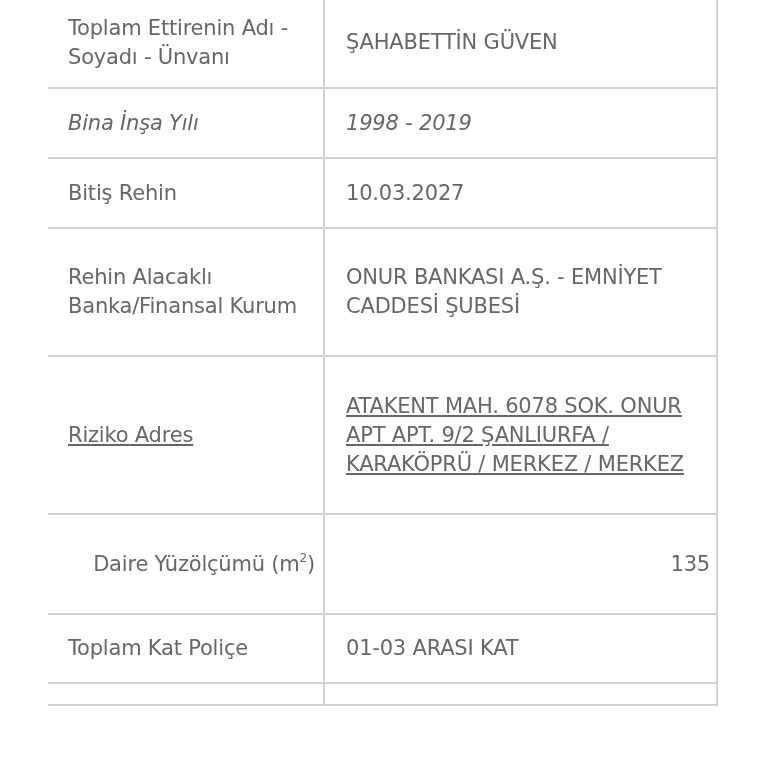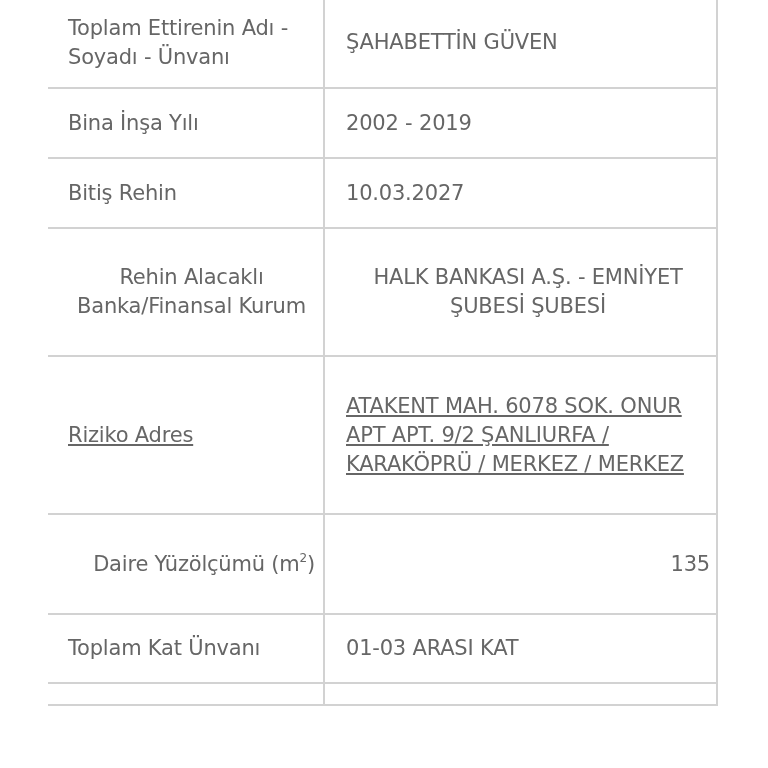--- a/index.html
+++ b/index.html
@@ -45,23 +45,23 @@
   .info-table td .inner {
     display: block;
   }
   sup.unit-sup {
     font-size: 12px;
     line-height: 0;
     vertical-align: 9px;
   }
   tr.r0 td { height: 89px; }
   tr.r1 td { height: 68px; }
-  tr.r2 td { height: 68px; }
+  tr.r2 td { height: 68px; font-style: italic; }
   tr.r3 td { height: 68px; }
-  tr.r4 td { height: 126px; text-align: center; }
+  tr.r4 td { height: 126px; }
   tr.r5 td { height: 156px; text-decoration: underline; }
   tr.r6 td { height: 98px; text-align: right; }
   tr.r7 td { height: 67px; }
   tr.r8 td { height: 20px; }
 </style>
 </head>
 <body>
 
 <table class="info-table">
   <tbody>
@@ -71,58 +71,58 @@
         </td>
       <td class="value">
           <span class="inner">ŞAHABETTİN GÜVEN</span>
         </td>
     </tr>
     <tr class="r2">
       <td class="label">
           <span class="inner">Bina İnşa Yılı</span>
         </td>
       <td class="value">
-          <span class="inner">2002 - 2019</span>
+          <span class="inner">1998 - 2019</span>
         </td>
     </tr>
     <tr class="r3">
       <td class="label">
           <span class="inner">Bitiş Rehin</span>
         </td>
       <td class="value">
           <span class="inner">10.03.2027</span>
         </td>
     </tr>
     <tr class="r4">
       <td class="label">
           <span class="inner">Rehin Alacaklı Banka/Finansal Kurum</span>
         </td>
       <td class="value">
-          <span class="inner">HALK BANKASI A.Ş. - EMNİYET ŞUBESİ ŞUBESİ</span>
+          <span class="inner">ONUR BANKASI A.Ş. - EMNİYET CADDESİ ŞUBESİ</span>
         </td>
     </tr>
     <tr class="r5">
       <td class="label">
           <span class="inner">Riziko Adres</span>
         </td>
       <td class="value">
           <span class="inner">ATAKENT MAH. 6078 SOK. ONUR APT APT. 9/2 ŞANLIURFA / KARAKÖPRÜ / MERKEZ / MERKEZ</span>
         </td>
     </tr>
     <tr class="r6">
       <td class="label">
           <span class="inner"><span>Daire Yüzölçümü (m</span><sup class="unit-sup">2</sup><span>)</span></span>
         </td>
       <td class="value">
           <span class="inner">135</span>
         </td>
     </tr>
     <tr class="r7">
       <td class="label">
-          <span class="inner">Toplam Kat Ünvanı</span>
+          <span class="inner">Toplam Kat Poliçe</span>
         </td>
       <td class="value">
           <span class="inner">01-03 ARASI KAT</span>
         </td>
     </tr>
     <tr class="r8">
       <td class="label"></td>
       <td class="value"></td>
     </tr>
   </tbody>

